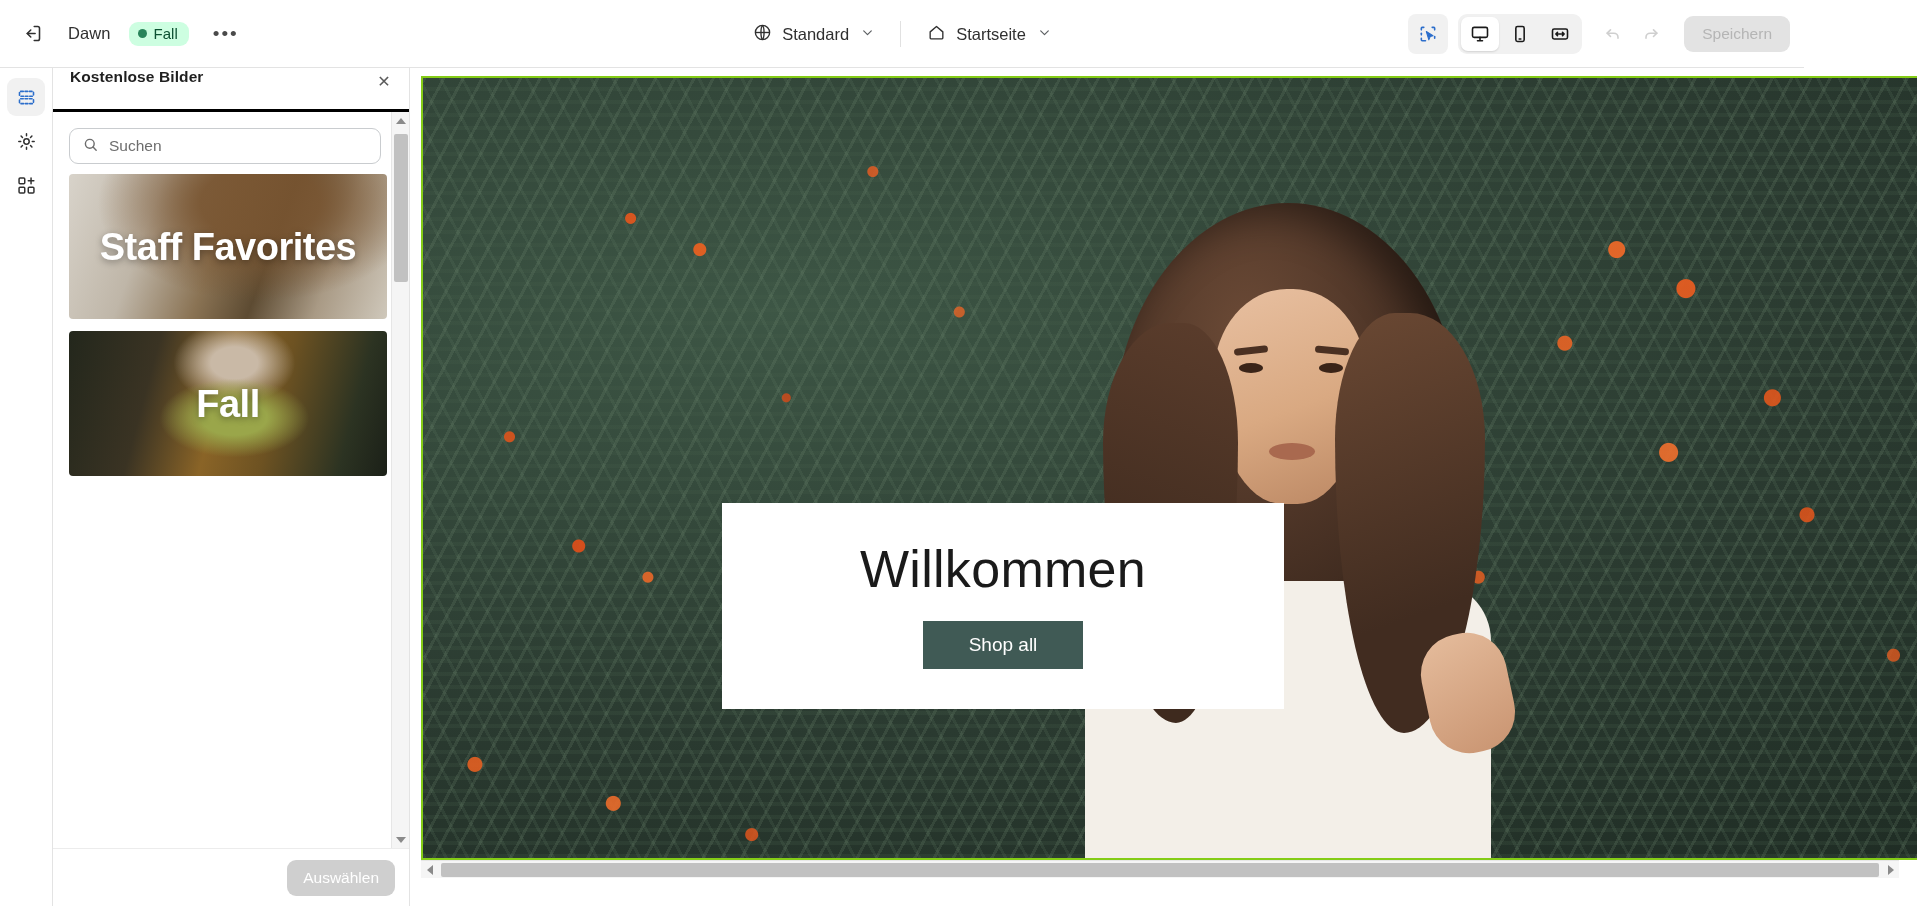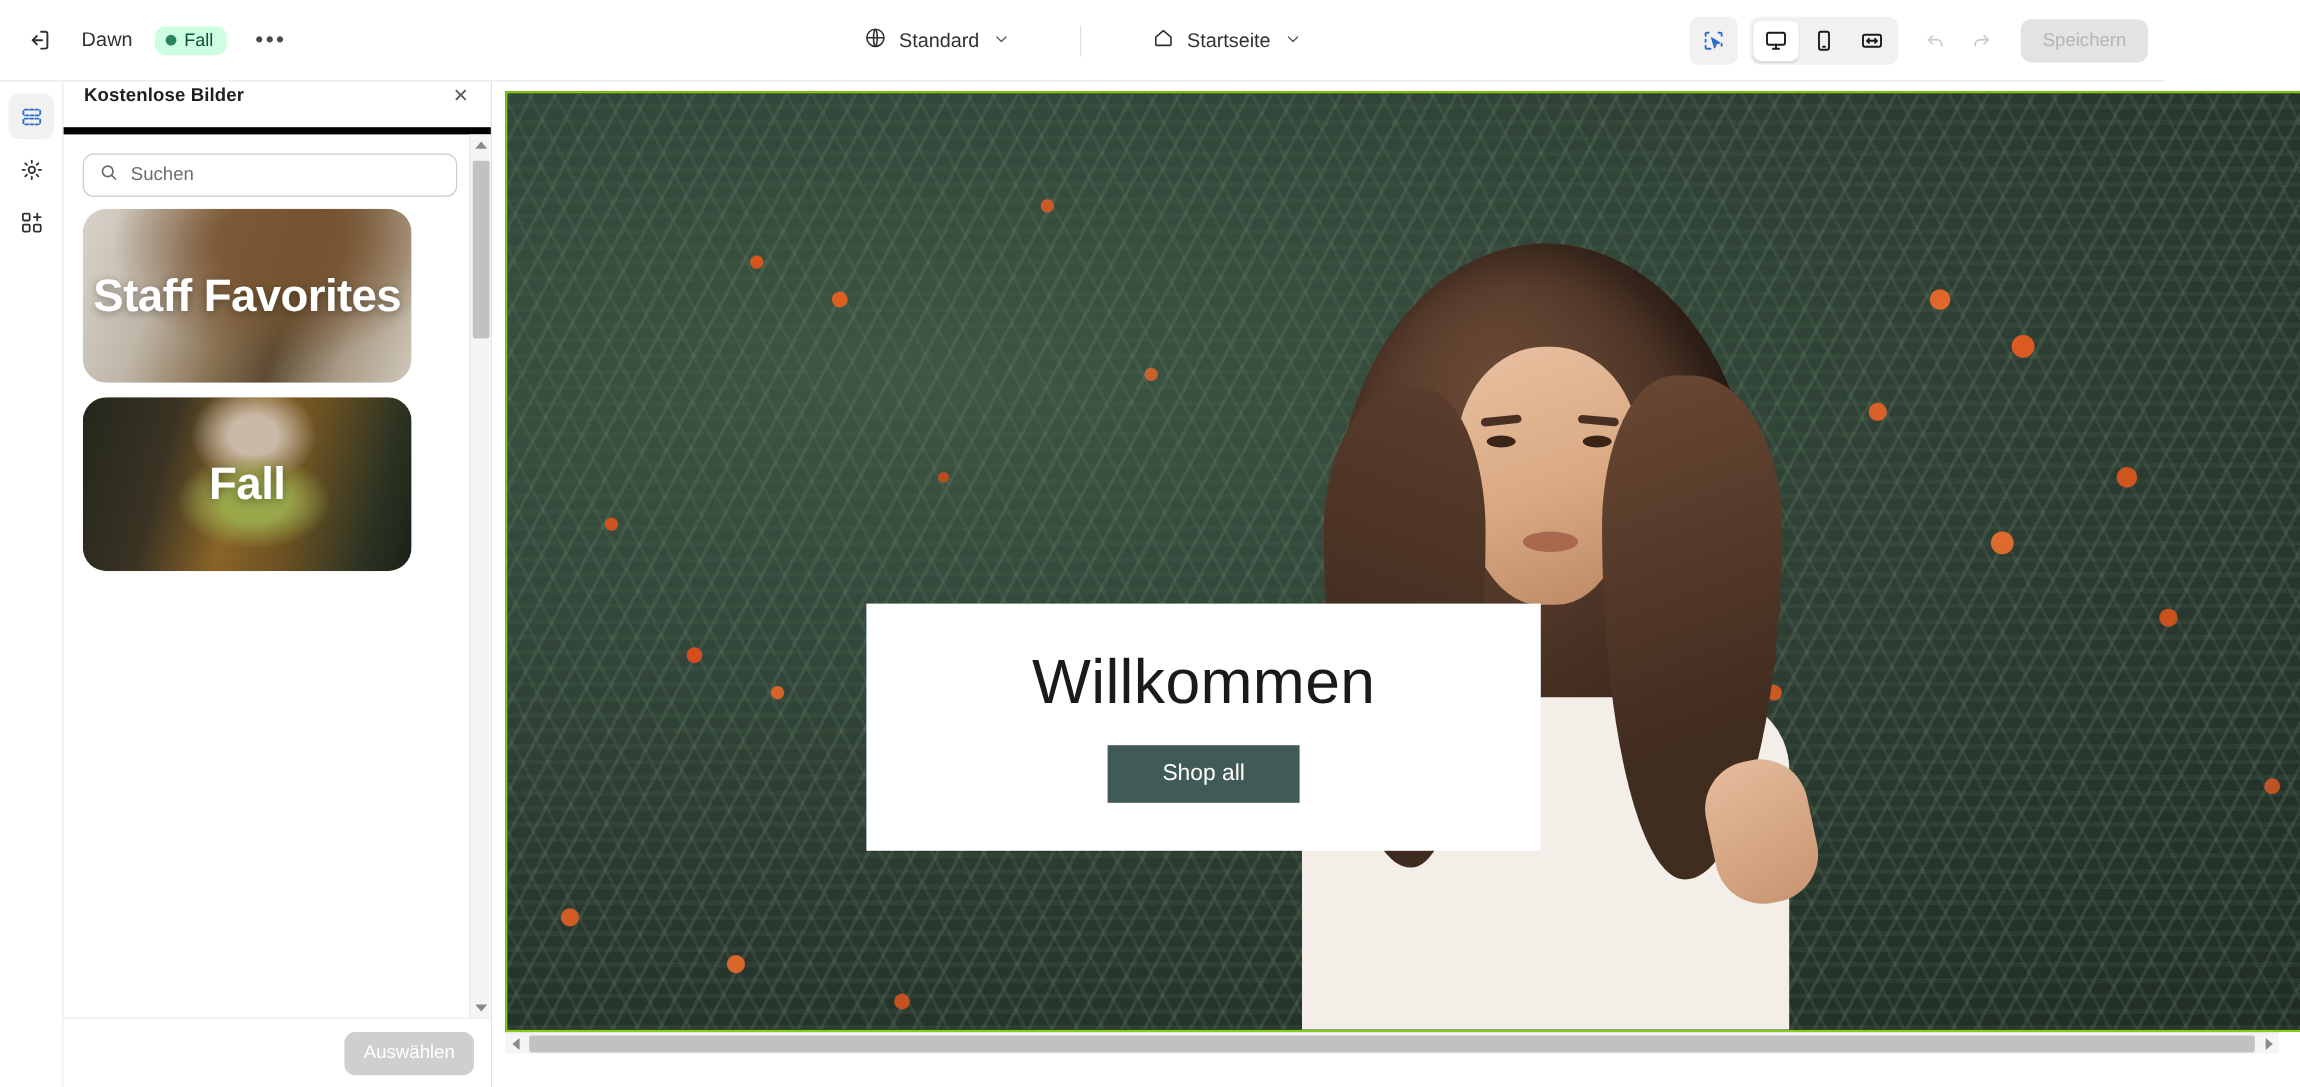--- a/index.html
+++ b/index.html
@@ -39,21 +39,21 @@
     margin-left: 16px; width: 34px; height: 34px; border-radius: 8px;
     display:flex; align-items:center; justify-content:center; cursor:pointer;
     letter-spacing: 2px; color:#4a4a4a; font-size: 19px; line-height: 10px;
   }
 
   .topbar-center {
     position: absolute; left: 0; right: 0; top: 0; height: 68px;
     display: flex; align-items: center; justify-content: center; gap: 0px;
     pointer-events: none;
   }
-  .center-group { display:flex; align-items:center; pointer-events: auto; gap: 33px; }
+  .center-group { display:flex; align-items:center; pointer-events: auto; }
   .selector {
     display: flex; align-items: center; gap: 10px;
     padding: 7px 12px; border-radius: 8px; cursor: pointer;
     font-size: 16.5px; color: #303030;
   }
   .selector .caret { color:#5c5f62; font-size:12px; margin-left:2px; }
   .vdivider { width: 1px; height: 26px; background: #e1e1e1; margin: 0 14px; }
 
   .topbar-right {
     position: absolute; right: 14px; top: 0; height: 68px;
@@ -103,23 +103,23 @@
 
   
   .panel {
     position: absolute; top: 68px; left: 53px;
     width: 357px; height: 838px;
     background: #ffffff;
     border-right: 1px solid #e3e3e3;
     display: flex; flex-direction: column;
   }
   .panel-head {
-    height: 44px; display:flex; align-items:center; justify-content: space-between;
+    height: 44px; display:flex; align-items:flex-start; justify-content: space-between;
     padding: 0 12px 15px 17px;
-    border-bottom: 6px solid #000000;
+    border-bottom: 3px solid #000000;
   }
   .panel-title { font-size: 15.5px; font-weight: bold; color: #1f1f1f; letter-spacing: .1px;}
   .panel-close {
     width: 26px; height: 26px; border-radius: 6px; cursor: pointer;
     display:flex; align-items:center; justify-content:center; color:#5b5b5b; font-size: 16px;
   }
 
   .panel-body {
     flex: 1; position: relative; overflow: hidden;
     padding: 0 0 0 0;
@@ -131,22 +131,22 @@
     height: 36px; padding: 0 12px; background: #fff;
   }
   .search-box input {
     border: none; outline: none; flex: 1; font-size: 15.5px;
     color: #a16207; font-family: inherit; background: transparent;
   }
   .search-box input::placeholder { color: #6d6d6d; }
 
   .thumb-list { padding: 0 28px 0 16px; }
   .thumb {
-    position: relative; width: 274px; height: 145px;
-    border-radius: 20px; overflow: hidden; margin-bottom: 12px; cursor: pointer;
+    position: relative; width: 318px; height: 145px;
+    border-radius: 4px; overflow: hidden; margin-bottom: 12px; cursor: pointer;
     background:#777;
   }
   .thumb-label {
     position: absolute; left: 0; right: 0; top: 50%;
     transform: translateY(-50%);
     text-align: center; color: #ffffff;
     font-size: 38px; font-weight: bold; line-height: 1.06;
     letter-spacing: -0.5px;
     text-shadow: 0 2px 7px rgba(0,0,0,.35);
     padding: 0 6px;

